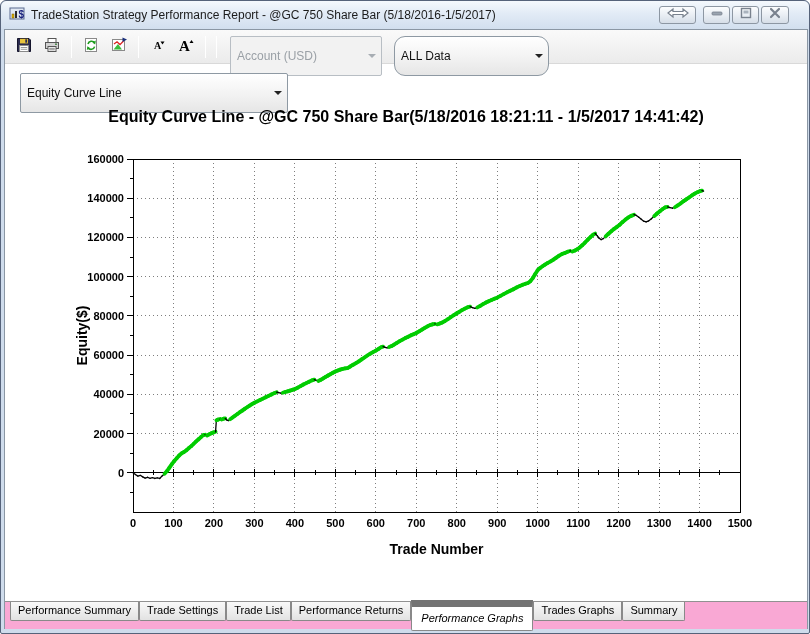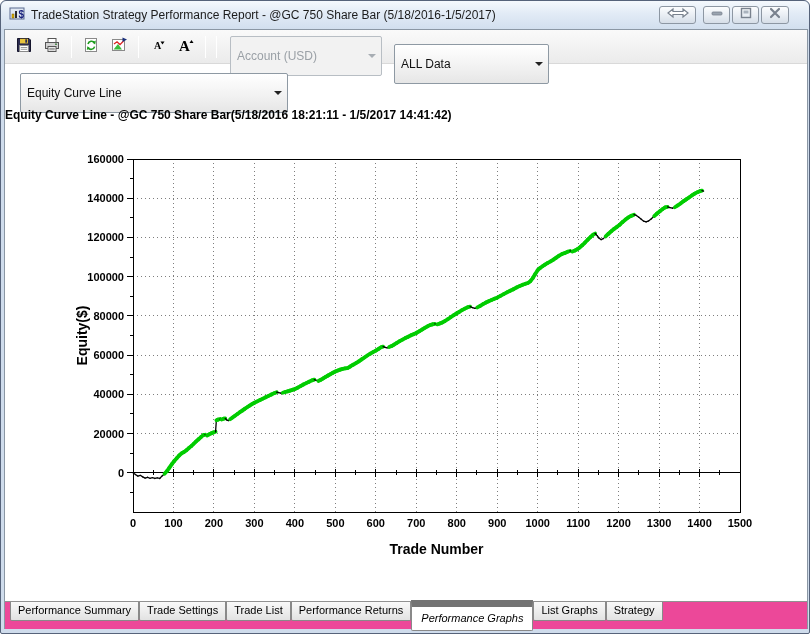--- a/index.html
+++ b/index.html
@@ -46,31 +46,31 @@
     background:linear-gradient(#ffffff,#f1f1f1 60%,#e6e6e6);
     border:1px solid #8e99a3;border-radius:2px;
     display:flex;align-items:center;padding-left:6px;
     font-size:12px;color:#111;cursor:default;
   }
   .combo .arrowzone{margin-left:auto;width:18px;height:100%;display:flex;align-items:center;justify-content:center;}
   .arrow-down{width:0;height:0;border-left:4px solid transparent;border-right:4px solid transparent;border-top:4px solid #222;}
   .combo.disabled{background:#f2f2f2;border-color:#b8bec4;color:#9aa0a6;}
   .combo.disabled .arrow-down{border-top-color:#a7adb3;}
   .combo-account{left:225px;top:6px;width:152px;}
-  .combo-data{left:389px;top:14px;width:155px;}
+  .combo-data{left:389px;top:6px;width:155px;border-radius:11px;}
   .combo-graph{left:15px;top:43px;width:268px;}
   .chart-title{
-    position:absolute;top:78px;left:0;width:100%;
-    font-size:12px;font-weight:bold;color:#000;
+    position:absolute;top:78px;left:0;width:100%;text-align:center;
+    font-size:16px;font-weight:bold;color:#000;
   }
   .chart-svg{position:absolute;left:0;top:100px;}
   
   .tabstrip{
     position:absolute;left:0;right:0;top:571px;height:28px;
-    background:#ec4899;border-top:1px solid #919191;
+    background:#f9a8d4;border-top:1px solid #919191;
     display:flex;align-items:flex-start;padding-left:5px;
   }
   .tab{
     font-size:11px;color:#000;line-height:15px;
     padding:1px 7px 2px;margin-top:0;
     border:1px solid #898989;border-top:none;border-radius:0 0 2px 2px;
     background:linear-gradient(#f9f9f9,#e2e2e2);
     white-space:nowrap;cursor:default;
   }
   .tab.active{
@@ -543,18 +543,18 @@
         <line x1="694.938" y1="61.162222222222226" x2="696.9613333333333" y2="60.57388888888889" stroke="#00cc00" stroke-width="3.8" stroke-linecap="round"></line>
         <line x1="696.9613333333333" y1="60.57388888888889" x2="698.5799999999999" y2="61.162222222222226" stroke="#000000" stroke-width="1.3" stroke-linecap="round"></line>
       </svg>
 
     <div class="tabstrip">
       <div class="tab">Performance Summary</div>
       <div class="tab">Trade Settings</div>
       <div class="tab">Trade List</div>
       <div class="tab">Performance Returns</div>
       <div class="tab active">Performance Graphs</div>
-      <div class="tab">List Graphs</div>
-      <div class="tab">Strategy</div>
+      <div class="tab">Trades Graphs</div>
+      <div class="tab">Summary</div>
     </div>
 
   </div>
 </div>
 
 </body></html>

